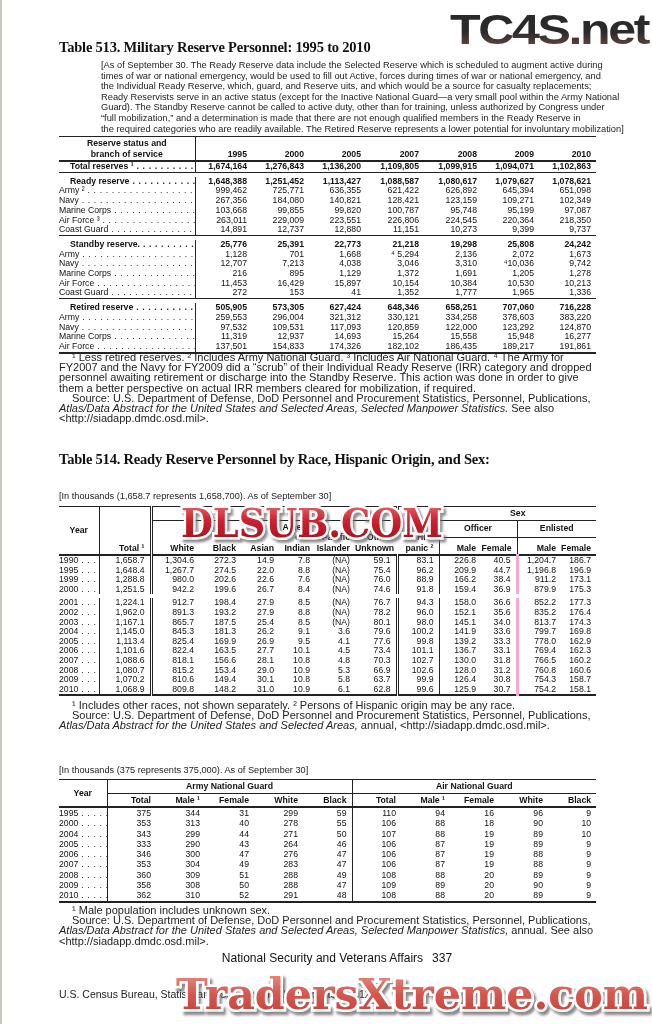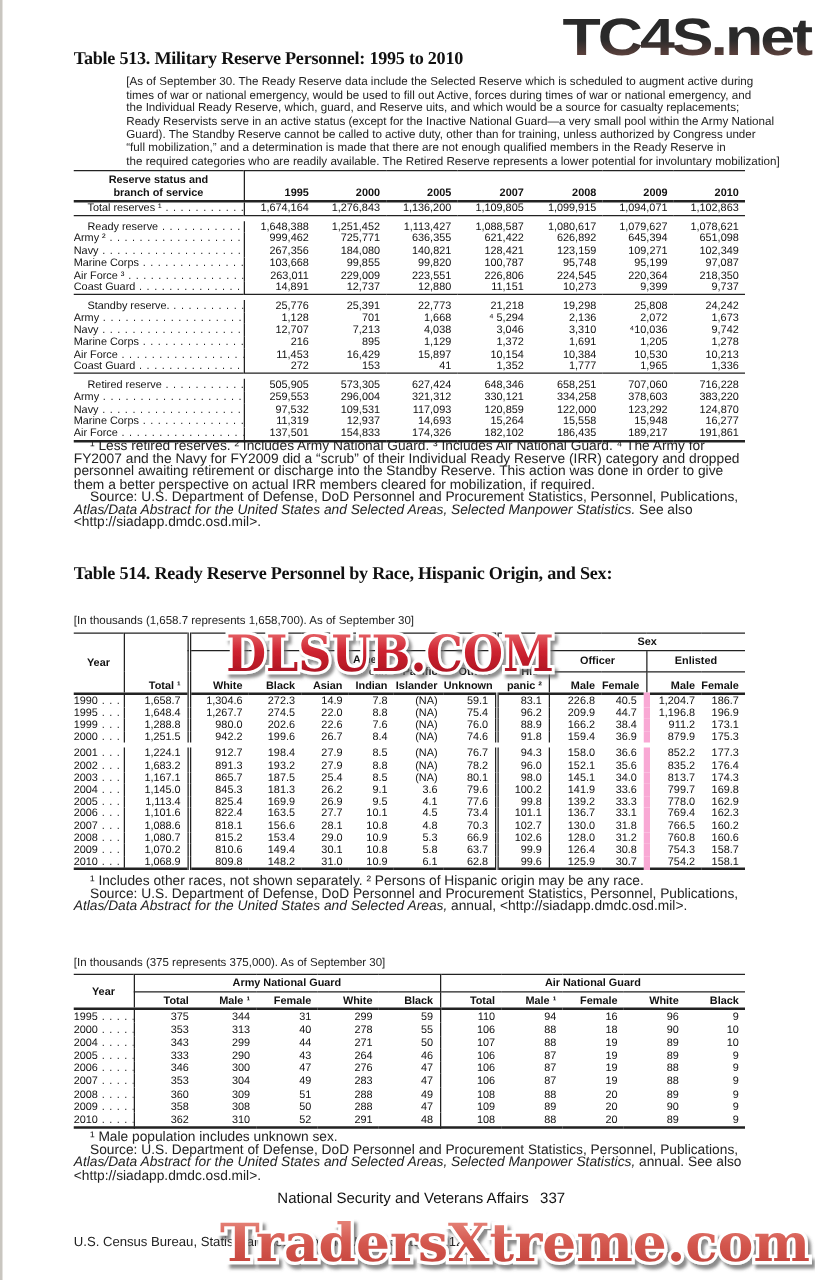--- a/index.html
+++ b/index.html
@@ -23,33 +23,33 @@
   tbody tr:first-child td{border-top:2px solid #222;}
   .num{text-align:right;padding-right:5px;white-space:nowrap;}
   th.num{padding-right:5px;}
   .vmid{vertical-align:middle;text-align:center;}
   .hb{vertical-align:bottom;}
   .grp{text-align:center;}
   .pre{white-space:pre-line;}
   .rule-under{border-bottom:1px solid #222;}
   .br{border-right:1px solid #222;}
   .brd{border-right:3px double #222;}
-  tr.bold td{font-weight:normal;}
+  tr.bold td{font-weight:bold;}
   .lblwrap{display:flex;align-items:baseline;overflow:hidden;}
   .lblwrap.ind{padding-left:11px;}
   .lt{white-space:nowrap;}
   .dots{flex:1;white-space:nowrap;overflow:hidden;padding-left:3px;letter-spacing:0.6px;color:#222;}
   tr.sep td{height:4px;line-height:4px;border-right:none !important;}
   tr.sep.rule td{border-top:1px solid #222;}
   #t513 tbody td:first-child{border-right:1px solid #222;}
   #t514 tbody td:nth-child(1){border-right:1px solid #222;}
   #t514 tbody td:nth-child(2){border-right:3px double #222;}
   #t514 tbody td:nth-child(8){border-right:3px double #222;}
   #t514 tbody td:nth-child(9){border-right:1px solid #222;}
-  #t514 tbody td:nth-child(11){border-right:5px solid #f9a8d4;}
+  #t514 tbody td:nth-child(11){border-right:3px solid #f9a8d4;}
   #t515 tbody td:nth-child(1){border-right:1px solid #222;}
   #t515 tbody td:nth-child(6){border-right:1px solid #222;}
 
   .footer-right{font-size:12px;color:#111;width:556px;text-align:center;}
   .footer-right .pgnum{margin-left:9px;}
   .footer-left{font-size:10.5px;color:#222;}
   .wm{position:absolute;}
 </style>
 </head>
 <body>
@@ -545,21 +545,21 @@
             <td class="num">852.2</td>
             <td class="num">177.3</td>
           </tr>
           <tr>
             <td>
               <div class="lblwrap">
                 <span class="lt">2002</span>
                 <span class="dots">. . . . . . . . . . . . . . . . . . . . . . . . . . . . . . . . . . . . . . . . . . . . . . . . . . . . . . . . . . . . . . . . . . . . . . </span>
               </div>
             </td>
-            <td class="num">1,683.2</td>
+            <td class="num">1,962.0</td>
             <td class="num">891.3</td>
             <td class="num">193.2</td>
             <td class="num">27.9</td>
             <td class="num">8.8</td>
             <td class="num">(NA)</td>
             <td class="num">78.2</td>
             <td class="num">96.0</td>
             <td class="num">152.1</td>
             <td class="num">35.6</td>
             <td class="num">835.2</td>

